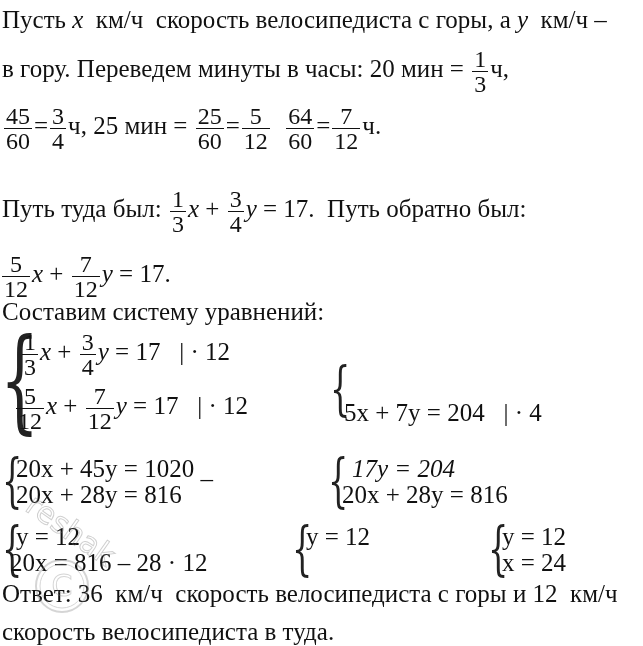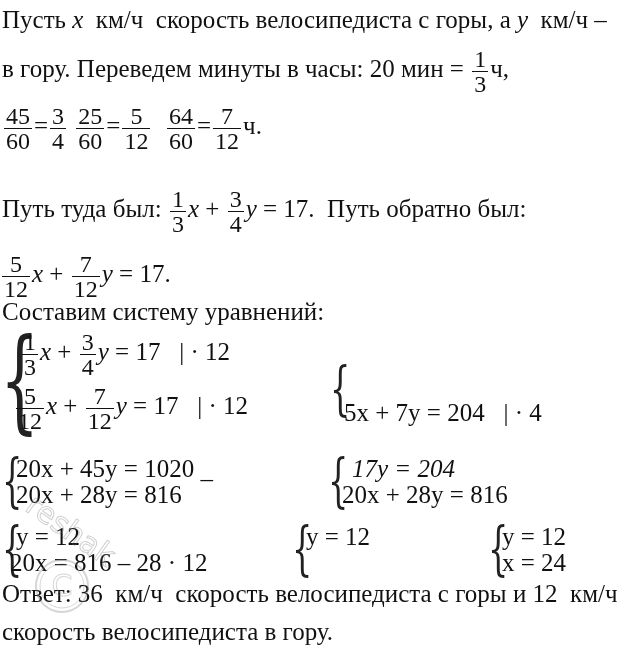--- a/index.html
+++ b/index.html
@@ -27,21 +27,21 @@
   <span>км/ч</span>
   <span>–</span>
 </div>
 
 <div class="ln" style="top:47px">
   <span>в гору. Переведем минуты в часы: 20 мин =</span>
   <span class="fr"><span class="n">1</span><span class="d">3</span></span><span>ч,</span>
 </div>
 
 <div class="ln" style="top:104px">
-  <span class="fr"><span class="n">45</span><span class="d">60</span></span><span>=</span><span class="fr"><span class="n">3</span><span class="d">4</span></span>
+  <span class="fr"><span class="n">45</span><span class="d">60</span></span><span>=</span><span class="fr"><span class="n">3</span><span class="d">4</span></span><span>ч, 25 мин =</span>
   <span class="fr"><span class="n">25</span><span class="d">60</span></span><span>=</span><span class="fr"><span class="n">5</span><span class="d">12</span></span>&nbsp;
   <span class="fr"><span class="n">64</span><span class="d">60</span></span><span>=</span><span class="fr"><span class="n">7</span><span class="d">12</span></span><span>ч.</span>
 </div>
 
 <div class="ln" style="top:187px">
   <span>Путь туда был:</span>
   <span class="fr"><span class="n">1</span><span class="d">3</span></span><span class="i">x</span> + <span class="fr"><span class="n">3</span><span class="d">4</span></span><span class="i">y</span> <span>= 17.</span>&nbsp;
   <span>Путь обратно был:</span>
 </div>
 
@@ -97,21 +97,21 @@
   <div class="row" style="left:14px; top:26px;"><span>x = 24</span></div>
 </div>
 
 <div class="ln" style="top:580px">
   <span>Ответ: 36</span>&nbsp;
   <span>км/ч</span>&nbsp;
   <span>скорость велосипедиста с горы и 12</span>&nbsp;
   <span>км/ч</span>
 </div>
 <div class="ln" style="top:618px">
-  <span>скорость велосипедиста в гору.</span>
+  <span>скорость велосипедиста в туда.</span>
 </div>
 
 <div class="wm">
   <svg width="130" height="130" viewBox="0 0 130 130">
     <circle cx="52" cy="98" r="26" fill="none" stroke="#888" stroke-width="2"></circle>
     <circle cx="52" cy="98" r="22" fill="none" stroke="#888" stroke-width="1"></circle>
     <text x="52" y="108" text-anchor="middle" font-size="30" fill="none" stroke="#888" font-family="DejaVu Sans, sans-serif">C</text>
     <text x="8" y="40" font-size="30" fill="none" stroke="#777" stroke-width="1" font-family="DejaVu Sans, sans-serif" transform="rotate(35 40 40)">reshak</text>
   </svg>
 </div>

